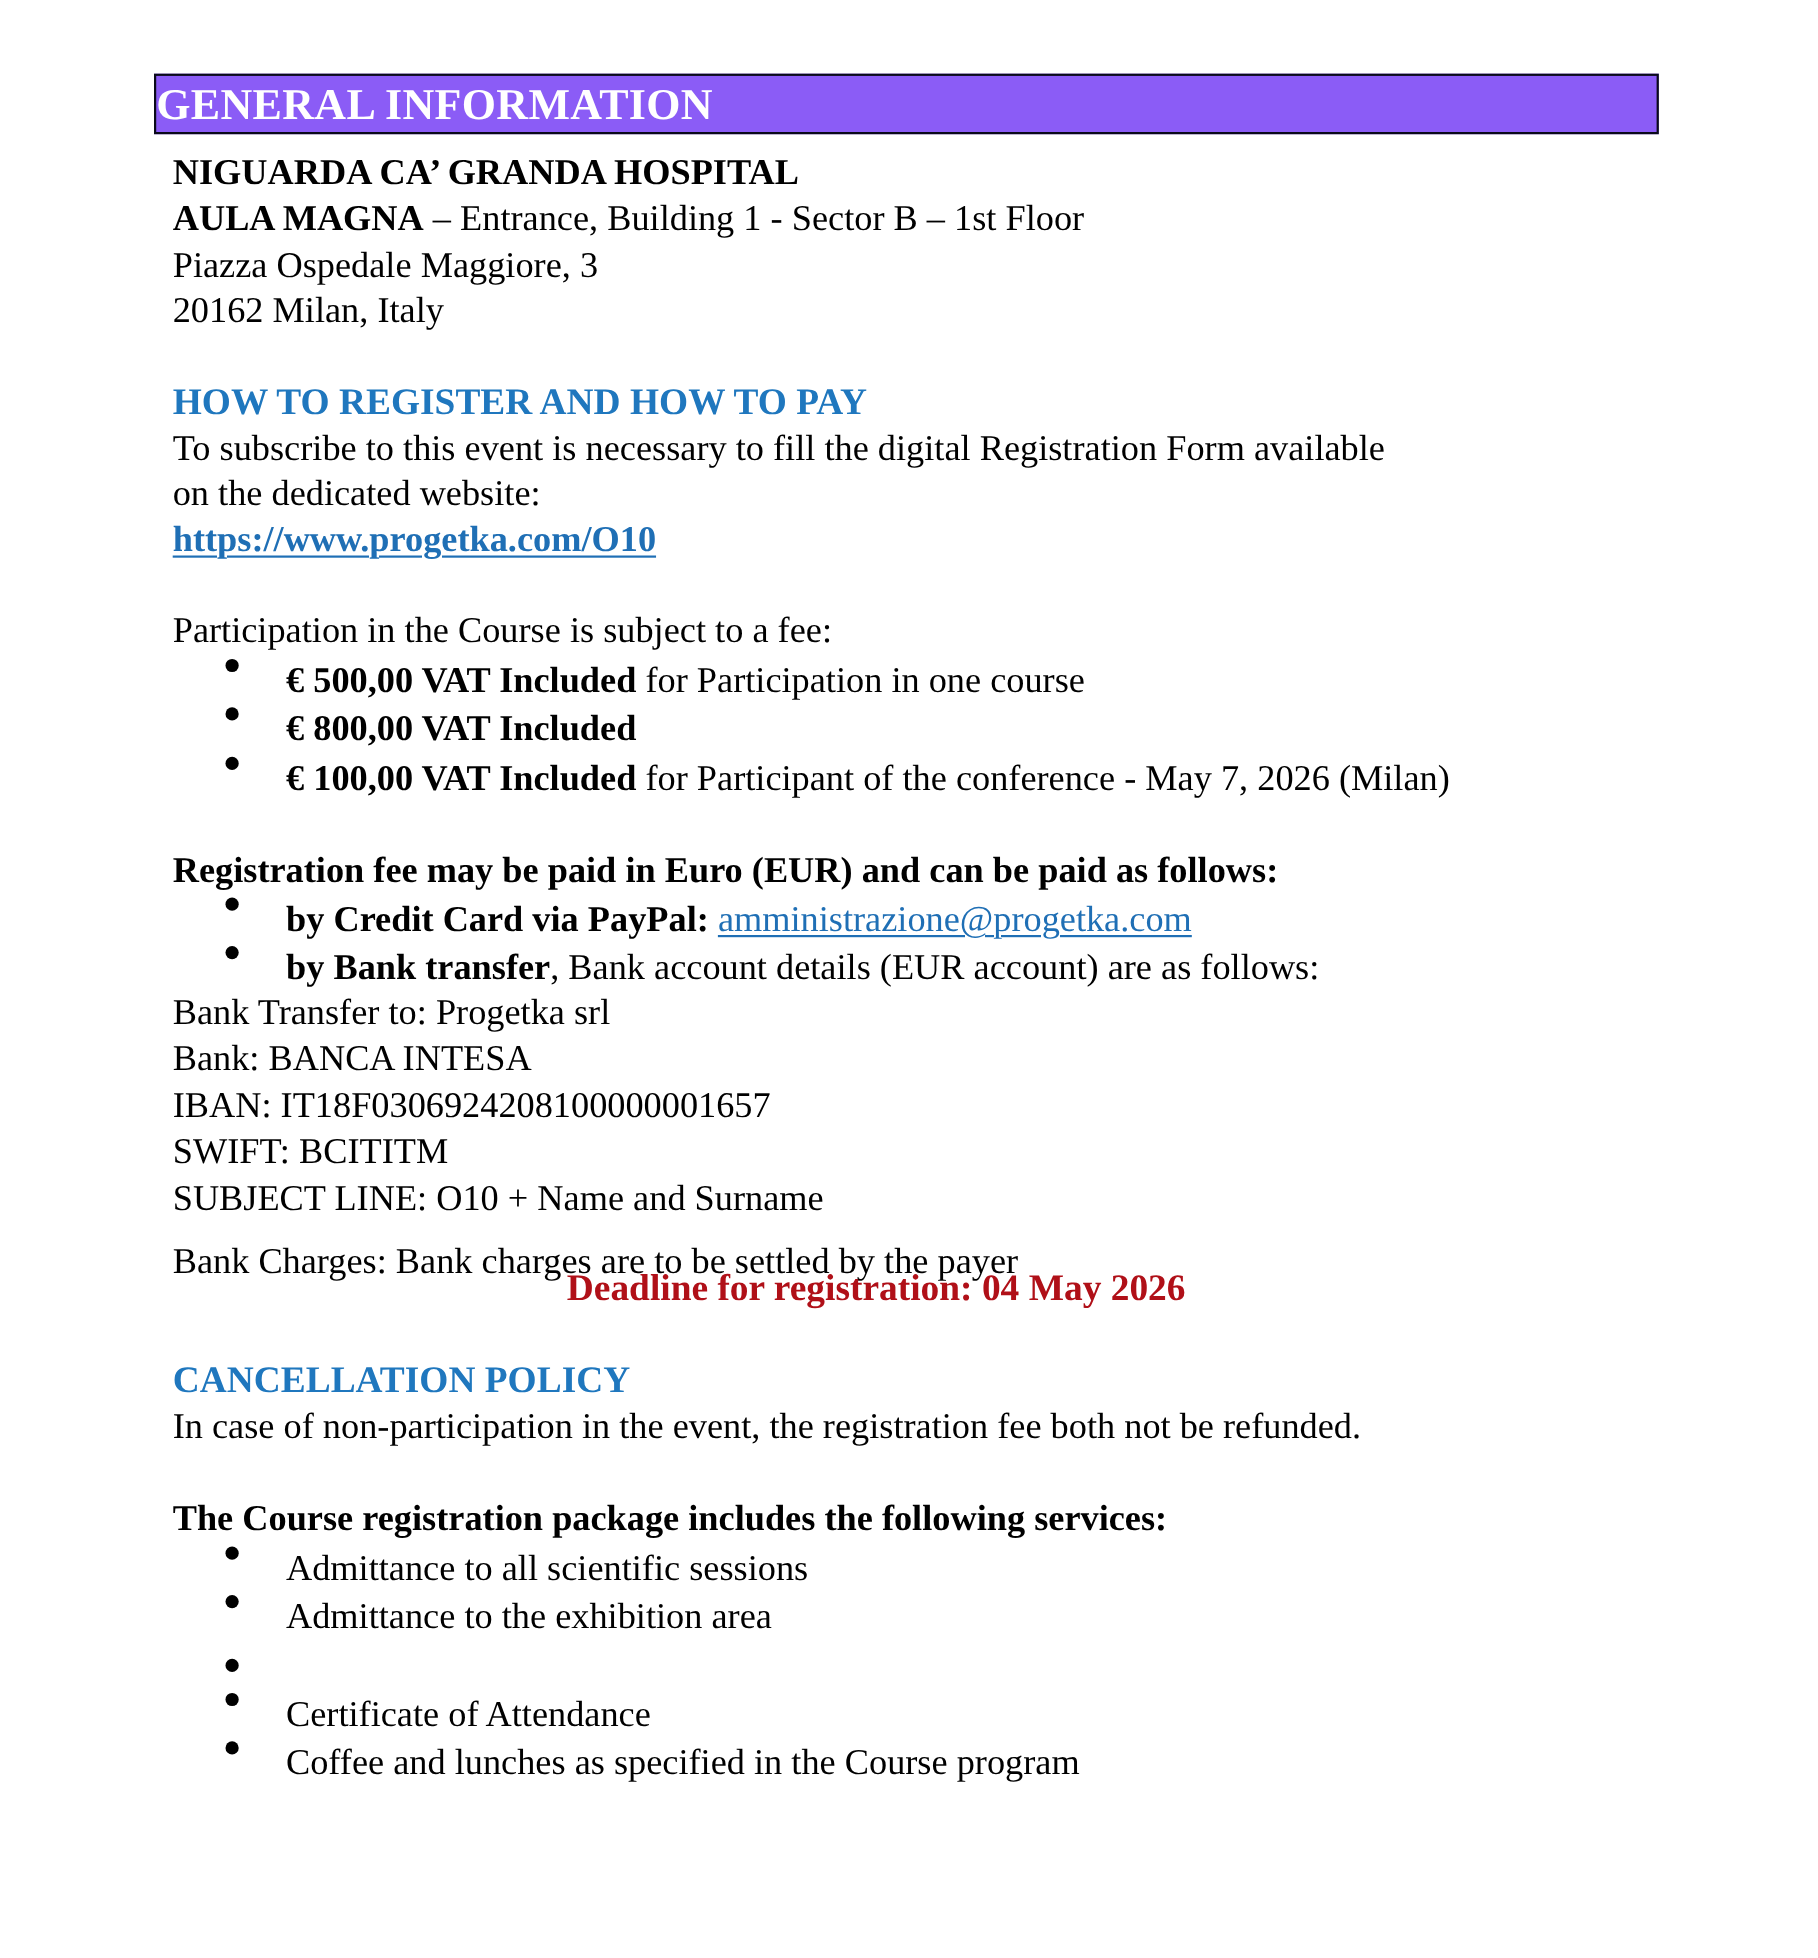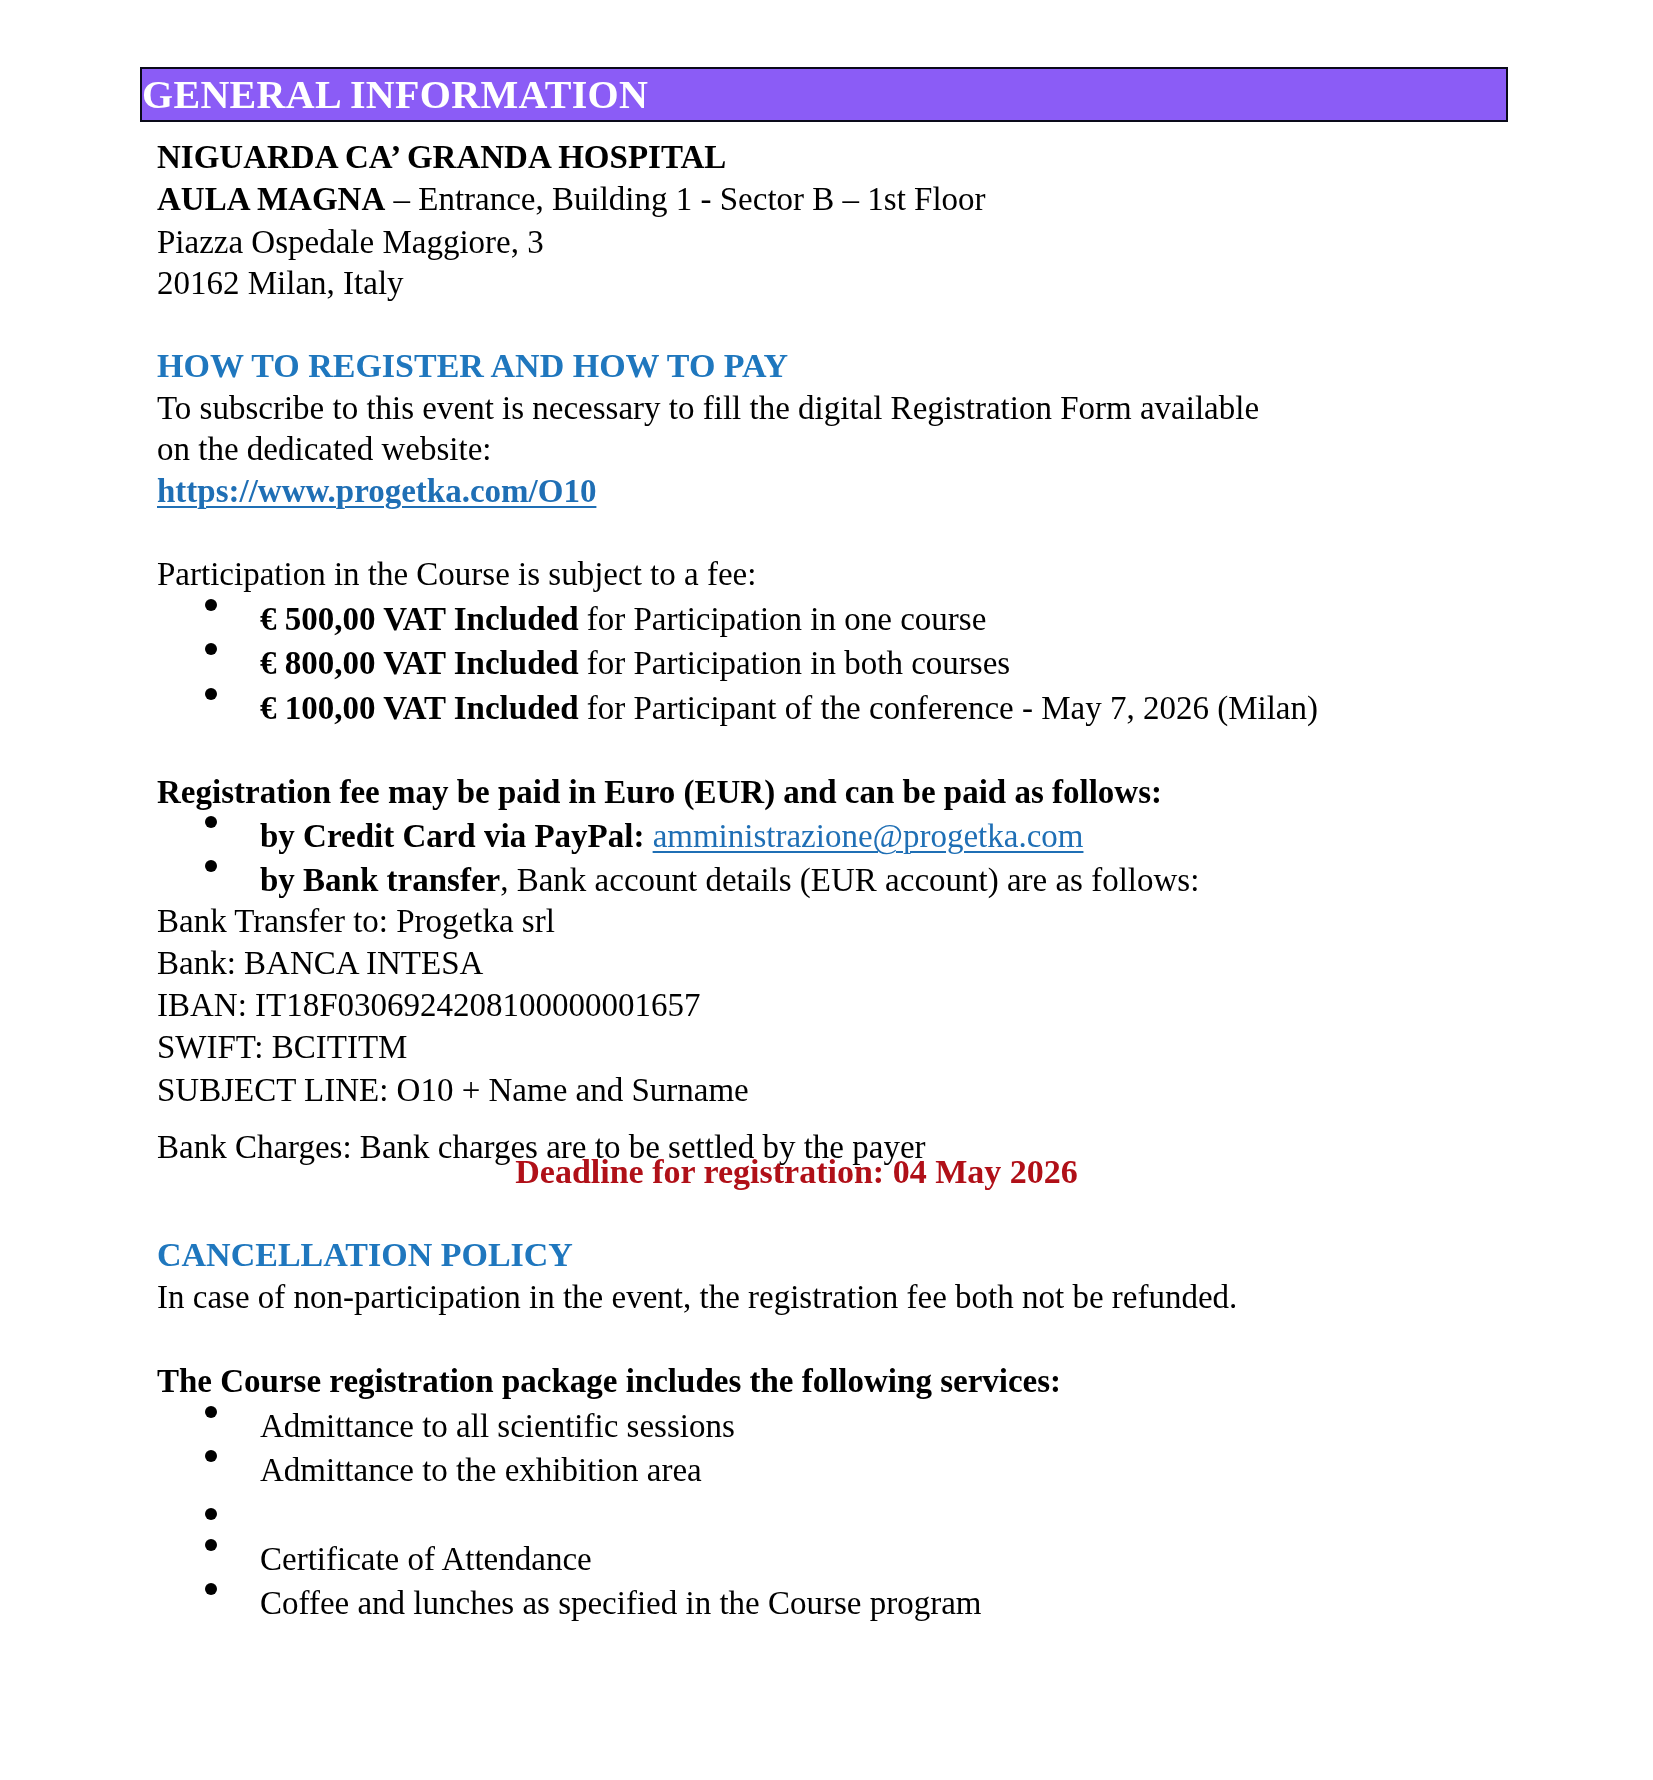--- a/index.html
+++ b/index.html
@@ -42,21 +42,20 @@
 
 <div class="line" style="top:574px">Participation in the Course is subject to a fee:</div>
 <div class="bullet-row" style="top:619px">
   <span class="dot"></span>
   <span class="b">€ 500,00 VAT Included</span>
     <span style="white-space:pre"> for Participation in one course</span>
 </div>
 <div class="bullet-row" style="top:663px">
   <span class="dot"></span>
   <span class="b">€ 800,00 VAT Included</span>
-    <span style="white-space:pre"> for Participation in both courses</span>
 </div>
 <div class="bullet-row" style="top:708px">
   <span class="dot"></span>
   <span class="b">€ 100,00 VAT Included</span>
     <span style="white-space:pre"> for Participant of the conference - May 7, 2026 (Milan)</span>
 </div>
 
 <div class="line b" style="top:792px">Registration fee may be paid in Euro (EUR) and can be paid as follows:</div>
 <div class="bullet-row" style="top:836px">
   <span class="dot"></span>

